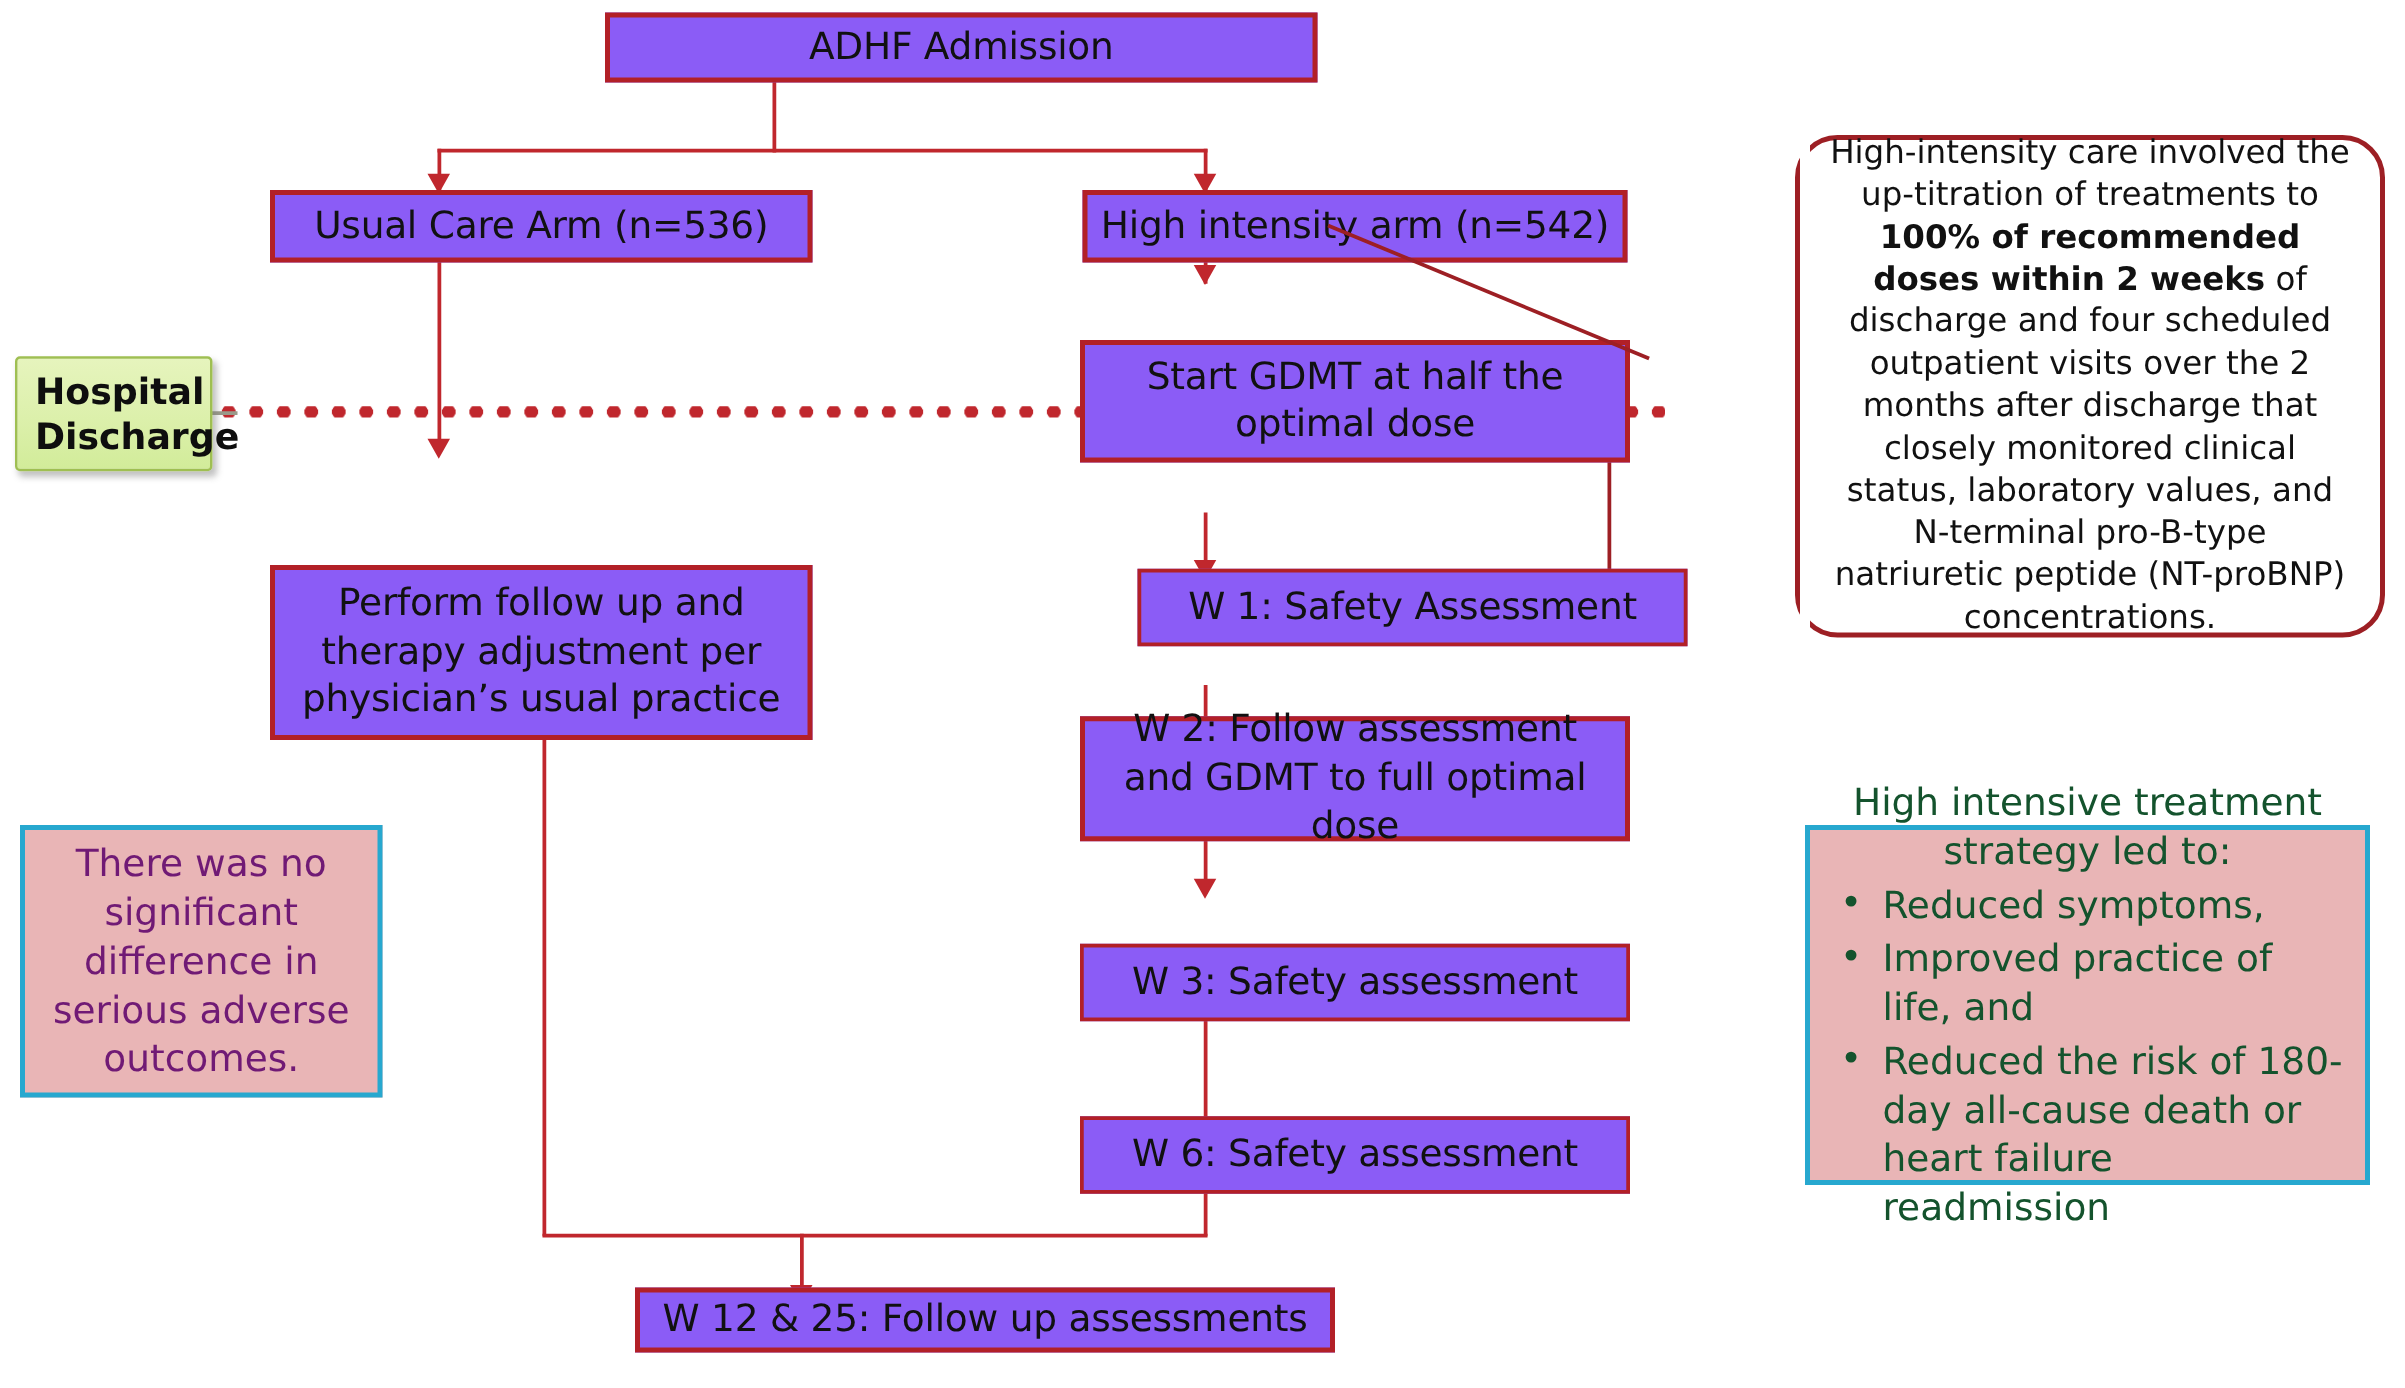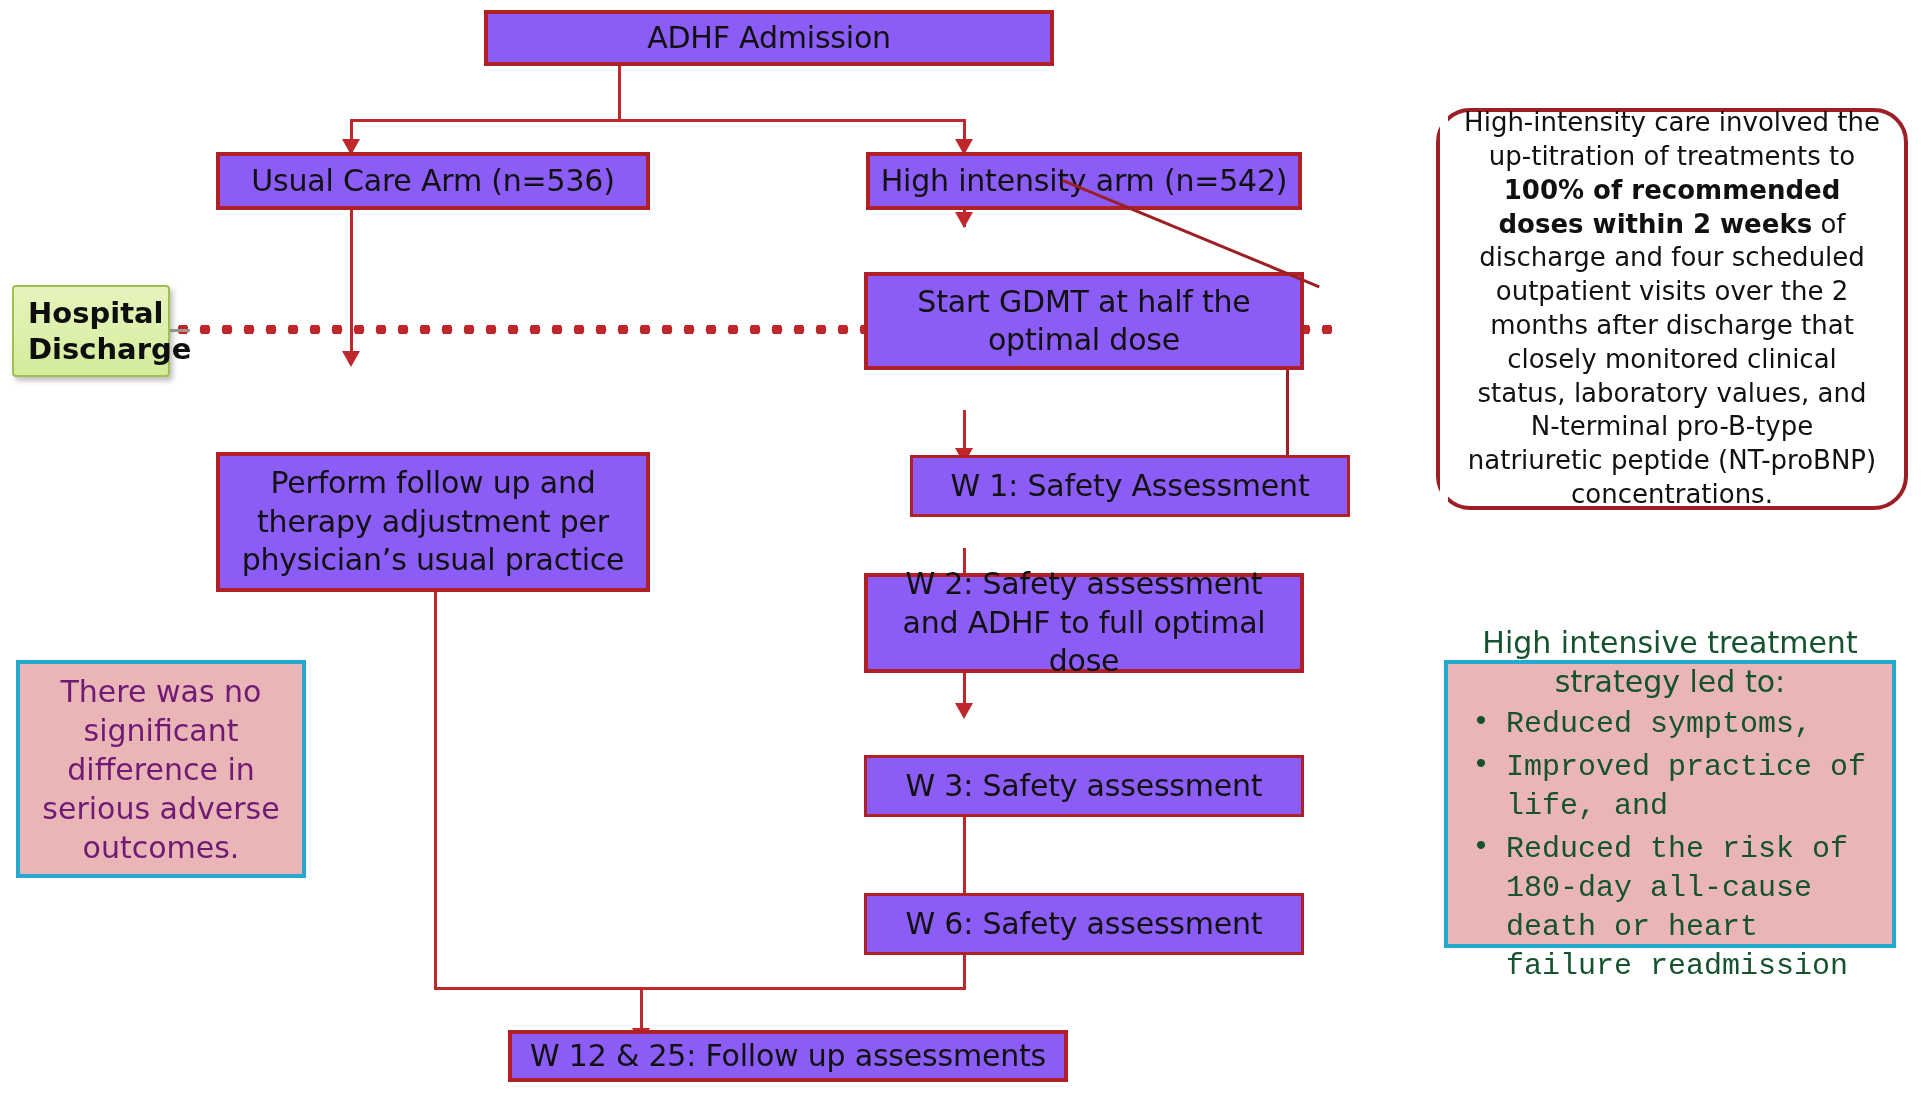--- a/index.html
+++ b/index.html
@@ -67,21 +67,20 @@
     flex-direction: column;
     justify-content: center;
     text-align: center;
   }
   .pink-box.bold-txt { font-weight: normal; color:#701a75; }
   .pink-list {
     margin: 0;
     padding: 0;
     list-style: none;
     text-align: left;
-    font-family: Liberation Mono, monospace;
   }
   .pink-list li {
     position: relative;
     padding-left: 46px;
     margin-top: 4px;
   }
   .pink-list li::before {
     content: "\2022";
     position: absolute;
     left: 12px;
@@ -212,21 +211,21 @@
 
   <div class="fbox" style="left:216px; top:452px; width:434px; height:140px;">
     <span>Perform follow up and therapy adjustment per physician’s usual practice</span>
   </div>
 
   <div class="fbox thin" style="left:864px; top:455px; width:440px; height:62px;margin-left:46px;">
     <span>W 1: Safety Assessment</span>
   </div>
 
   <div class="fbox" style="left:864px; top:573px; width:440px; height:100px;">
-    <span>W 2: Safety assessment and ADHF to full optimal dose</span>
+    <span>W 2: Follow assessment and GDMT to full optimal dose</span>
   </div>
 
   <div class="fbox thin" style="left:864px; top:755px; width:440px; height:62px;">
     <span>W 3: Safety assessment</span>
   </div>
 
   <div class="fbox thin" style="left:864px; top:893px; width:440px; height:62px;">
     <span>W 6: Safety assessment</span>
   </div>
 

